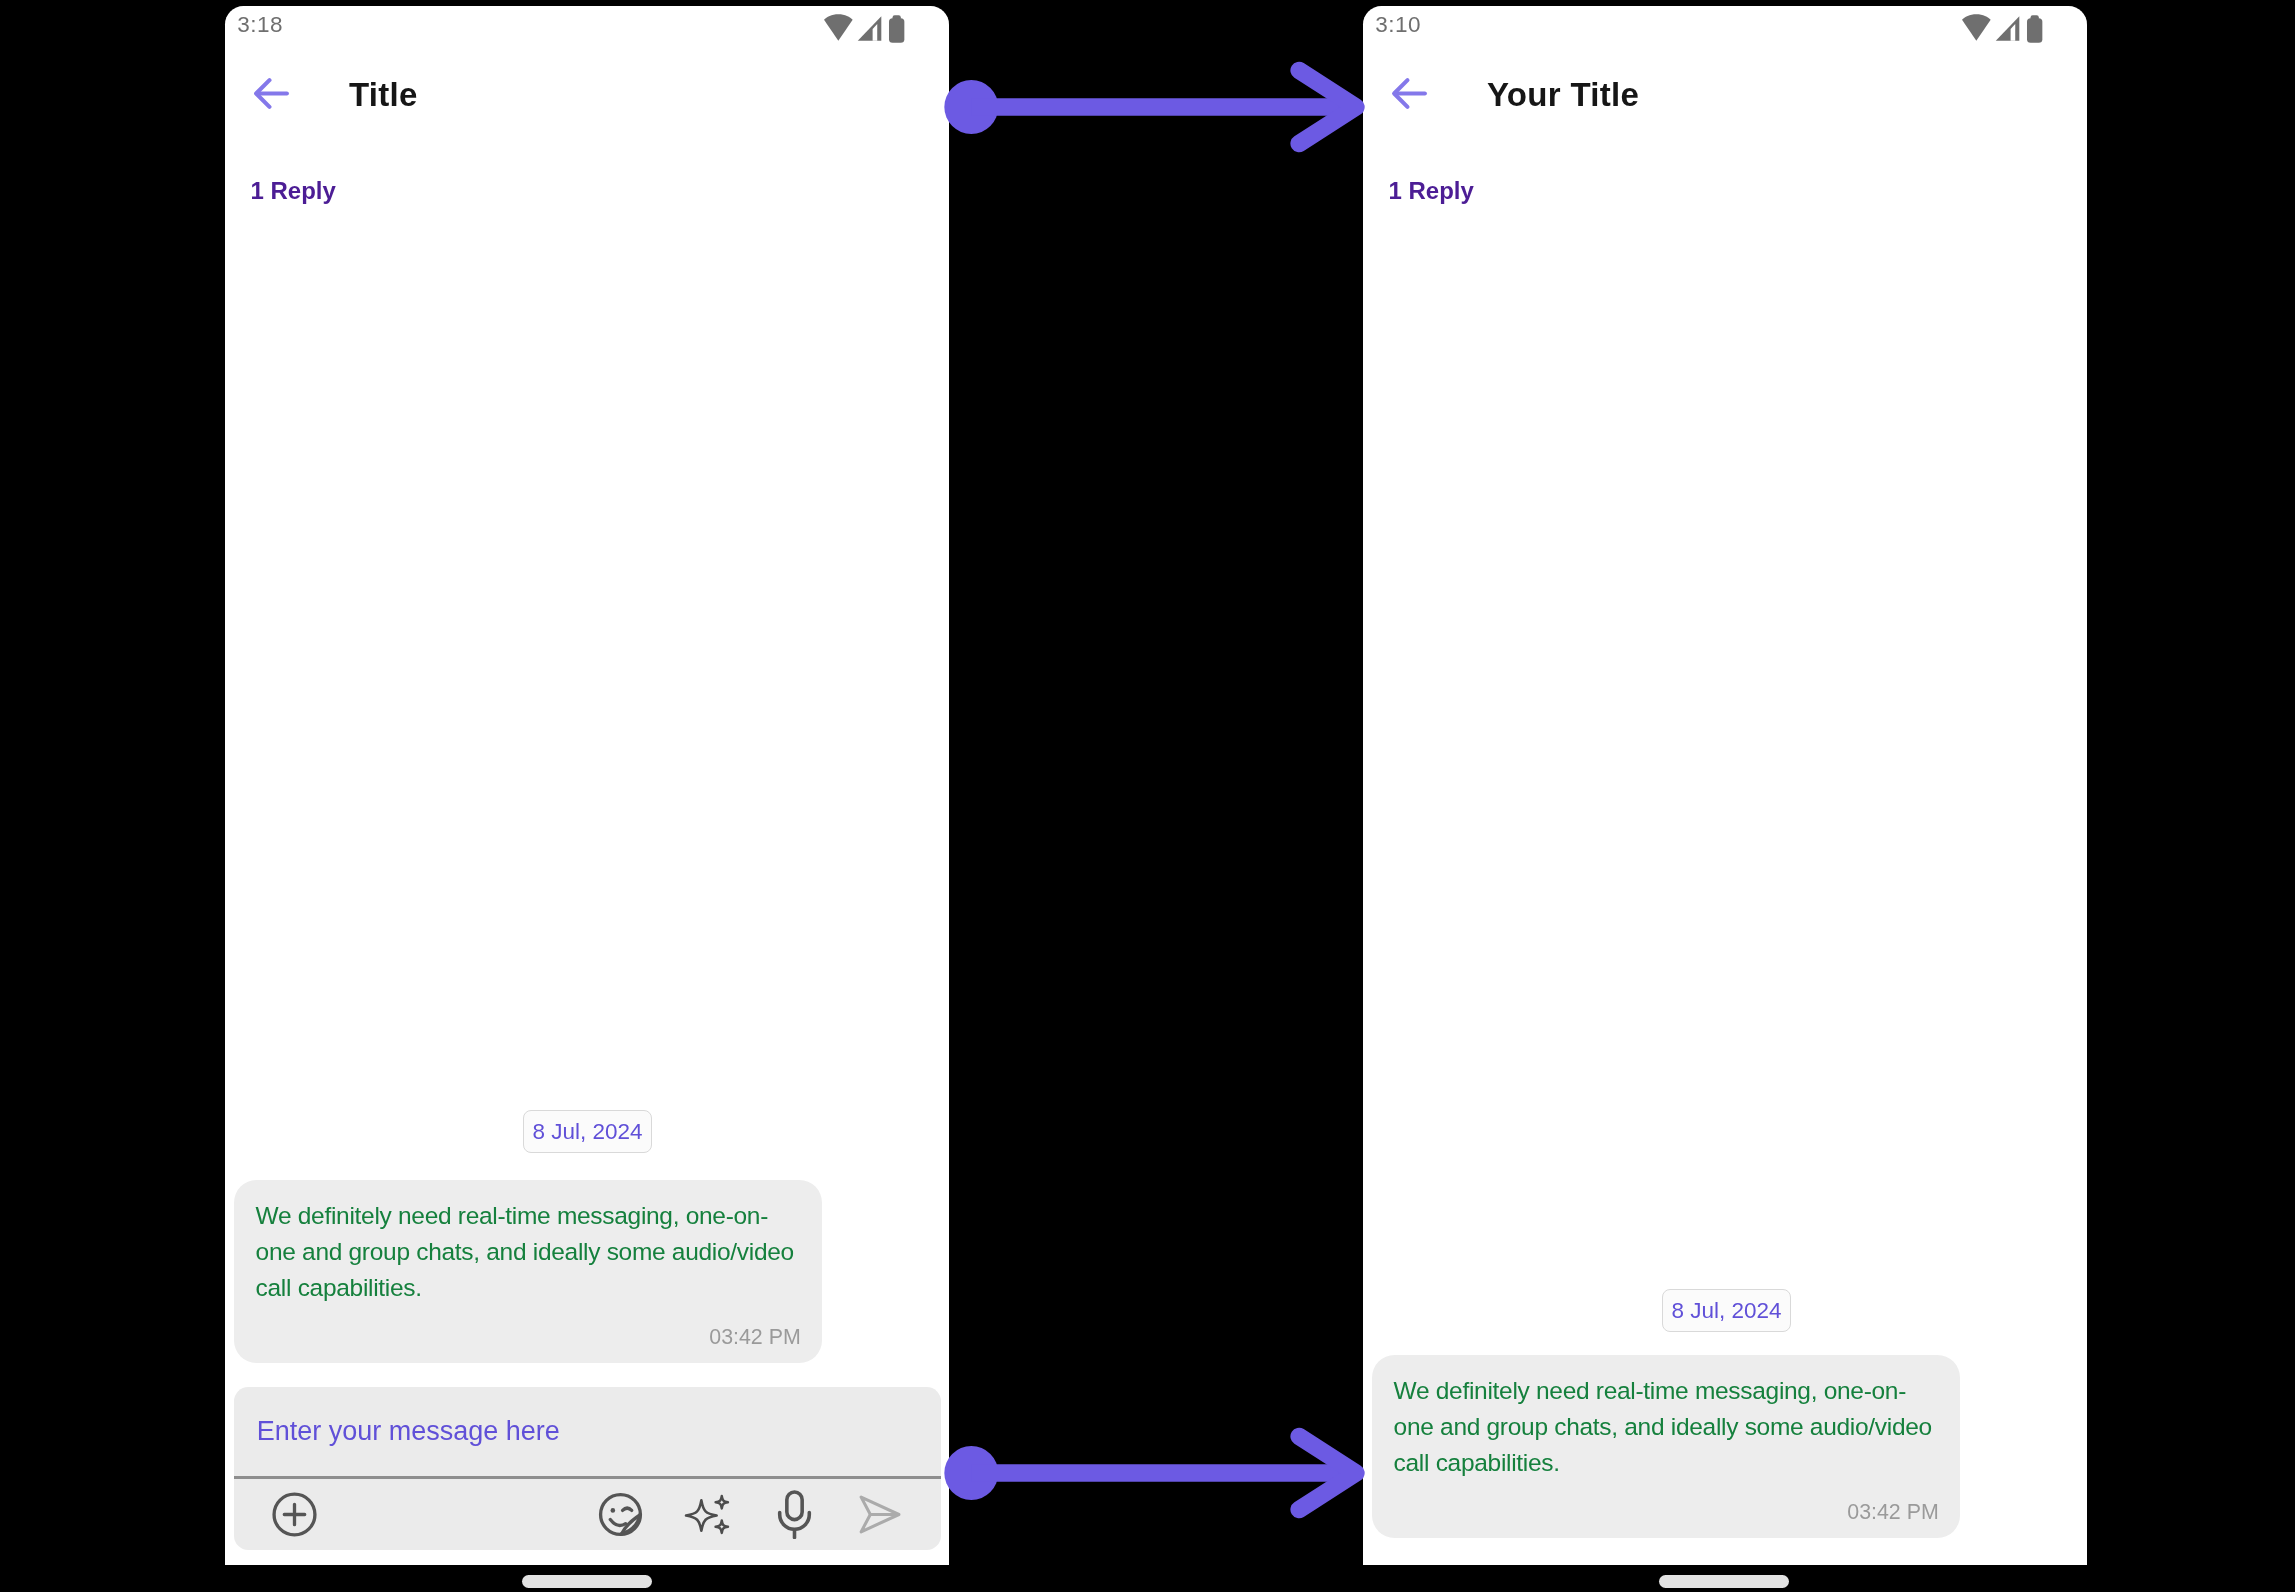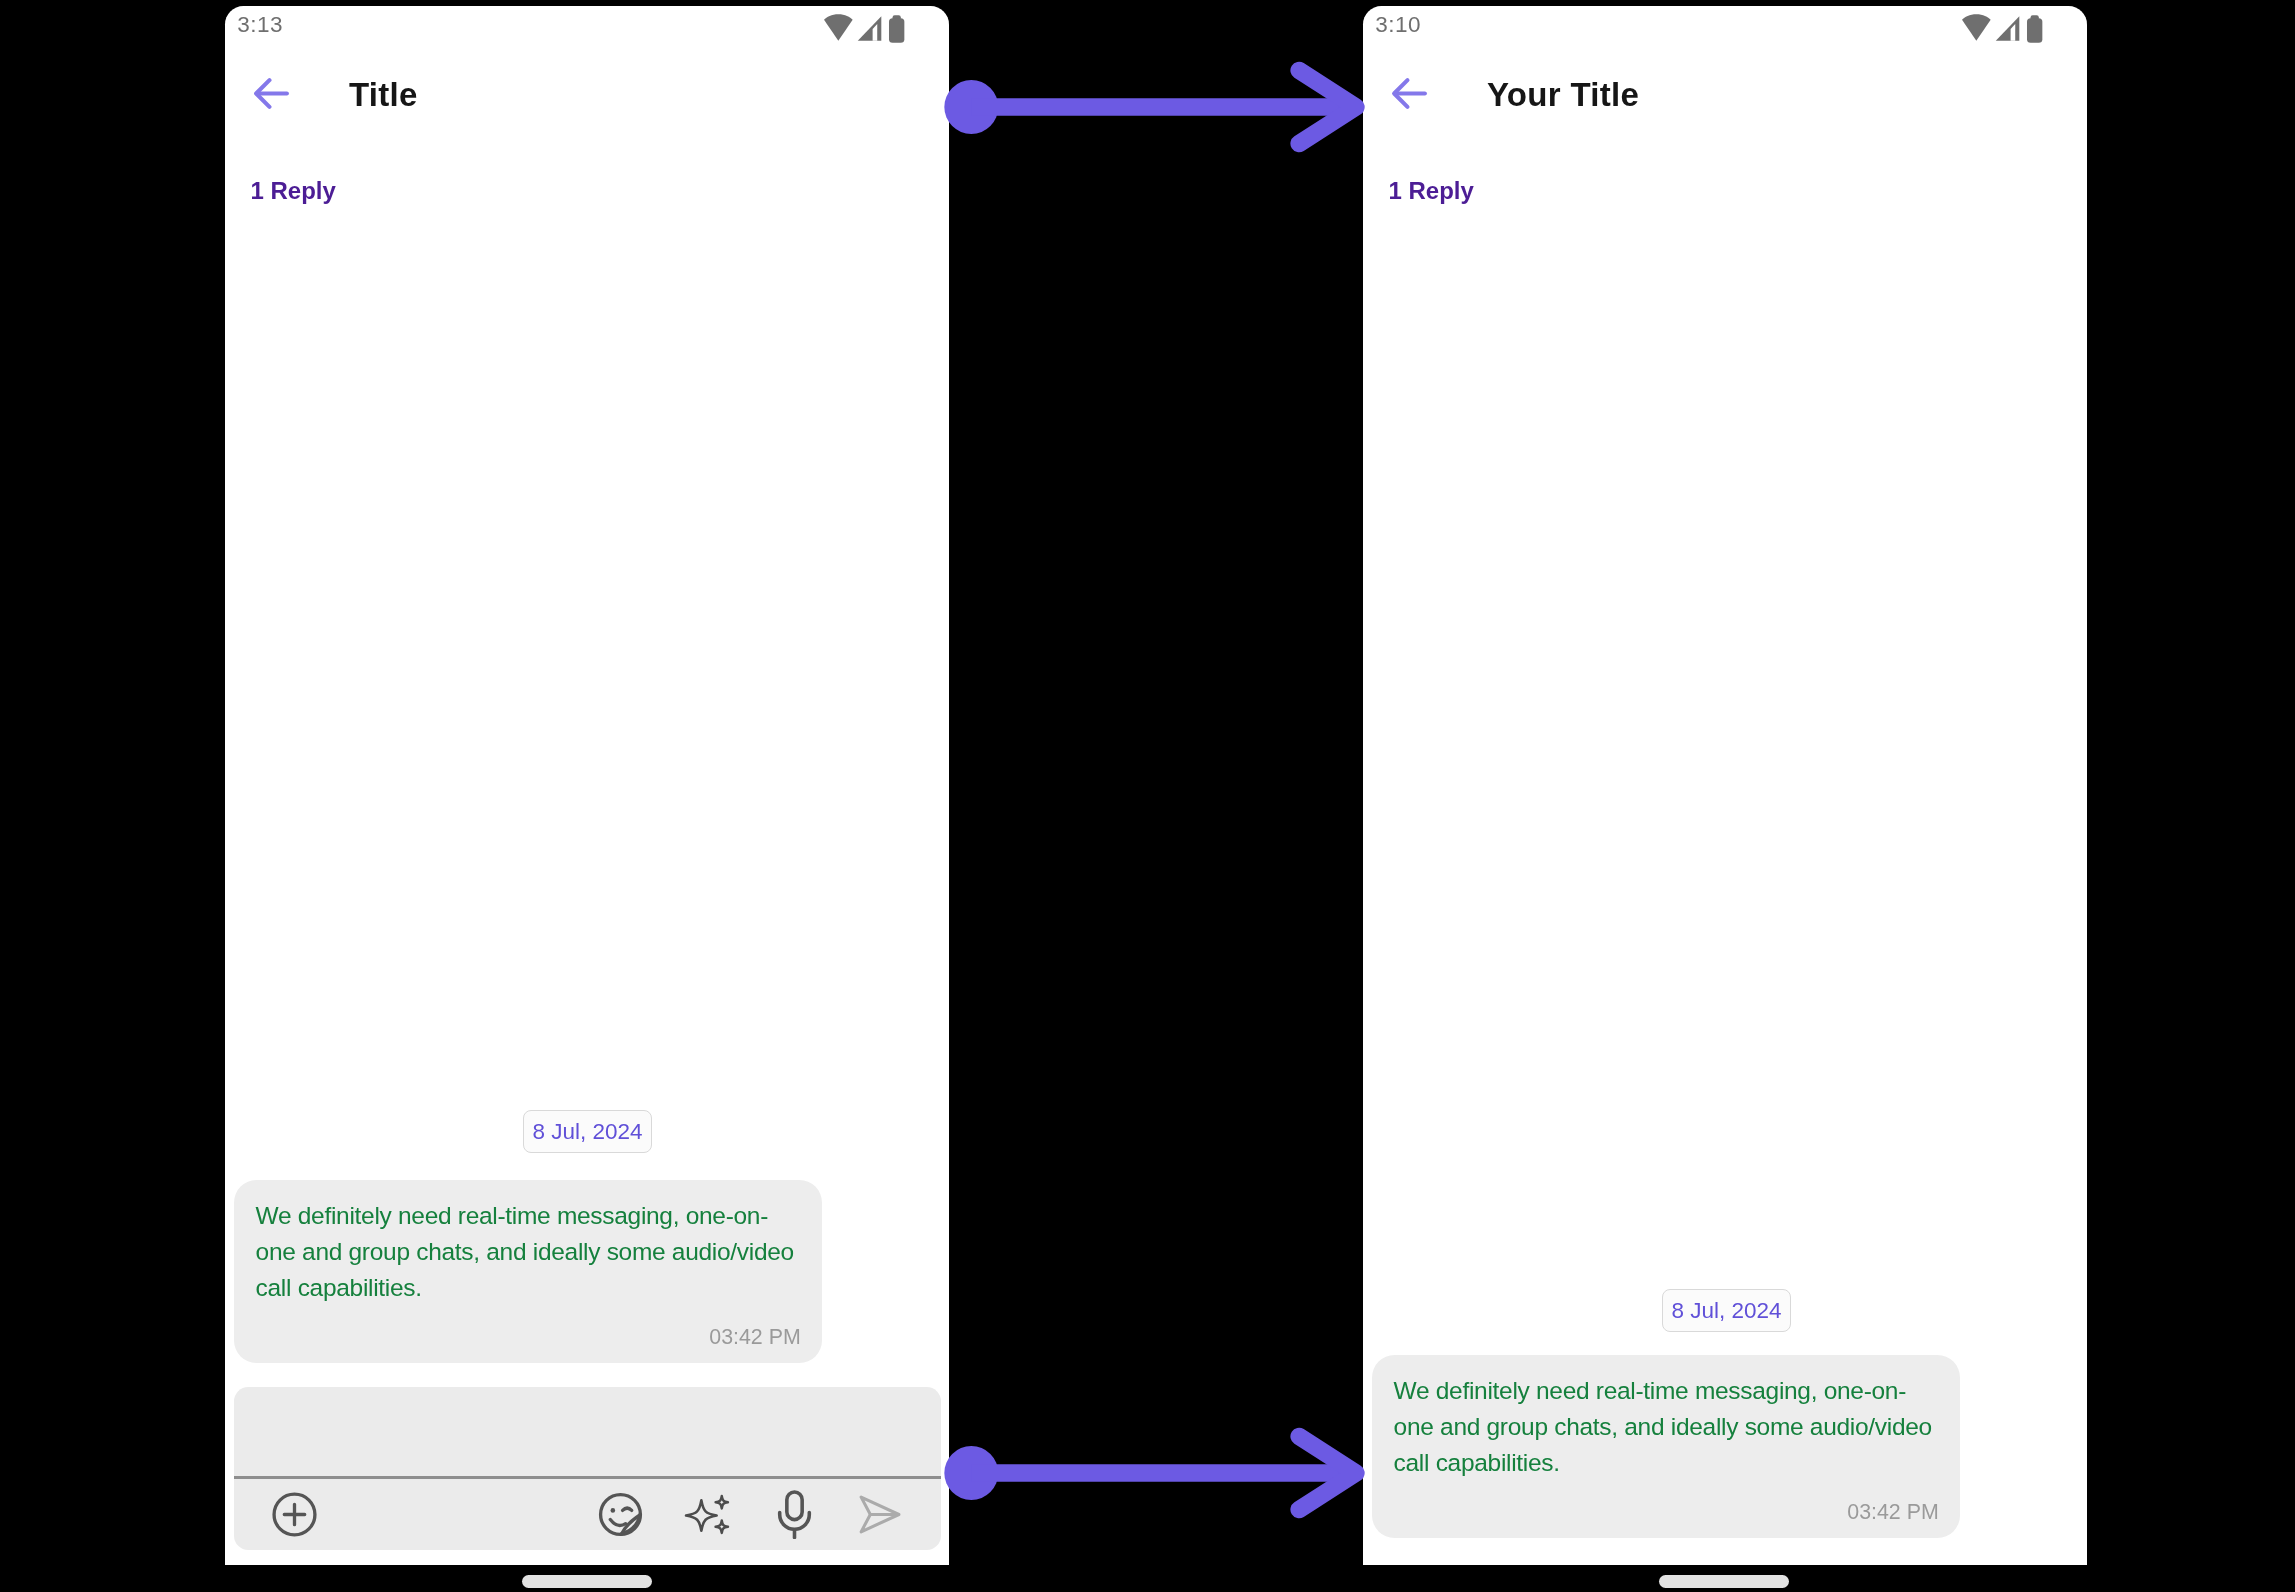--- a/index.html
+++ b/index.html
@@ -89,21 +89,21 @@
   .big-arrow--top{top:50px;}
   .big-arrow--bottom{top:1416px;}
 </style>
 </head>
 <body>
 
 <div id="canvas">
 
   <div class="phone phone--left">
 
-    <div class="status-time">3:13</div>
+    <div class="status-time">3:18</div>
 
     <svg class="status-icons" viewBox="0 0 170 56">
       <g fill="#6f6f6f">
         <path d="M28 0 C41 0 51 5 56 11 L28 52 L0 11 C5 5 15 0 28 0 Z"></path>
         <g>
           <path d="M66 52 L112 52 L112 4 Z"></path>
           <path fill="#ffffff" d="M95 52 L104 52 L104 19 L95 29 Z"></path>
         </g>
         <g>
           <rect x="134" y="2" width="16" height="12" rx="4"></rect>
@@ -124,20 +124,21 @@
     <div class="reply-link">1 Reply</div>
 
     <div class="date-chip">8 Jul, 2024</div>
 
     <div class="bubble">
       <div class="bubble-text">We definitely need real-time messaging, one-on-one and group chats, and ideally some audio/video call capabilities.</div>
       <div class="bubble-time">03:42 PM</div>
     </div>
 
     <div class="composer">
+      <input class="composer-input" type="text" placeholder="Enter your message here" style="">
       <div class="composer-divider"></div>
       <div class="composer-toolbar">
 
         <svg class="tool-icon tool-plus" viewBox="0 0 96 96">
           <g fill="none" stroke="#555555" stroke-width="6.5" stroke-linecap="round">
             <circle cx="48" cy="48" r="40"></circle>
             <path d="M48 28 V68 M28 48 H68"></path>
           </g>
         </svg>
 

